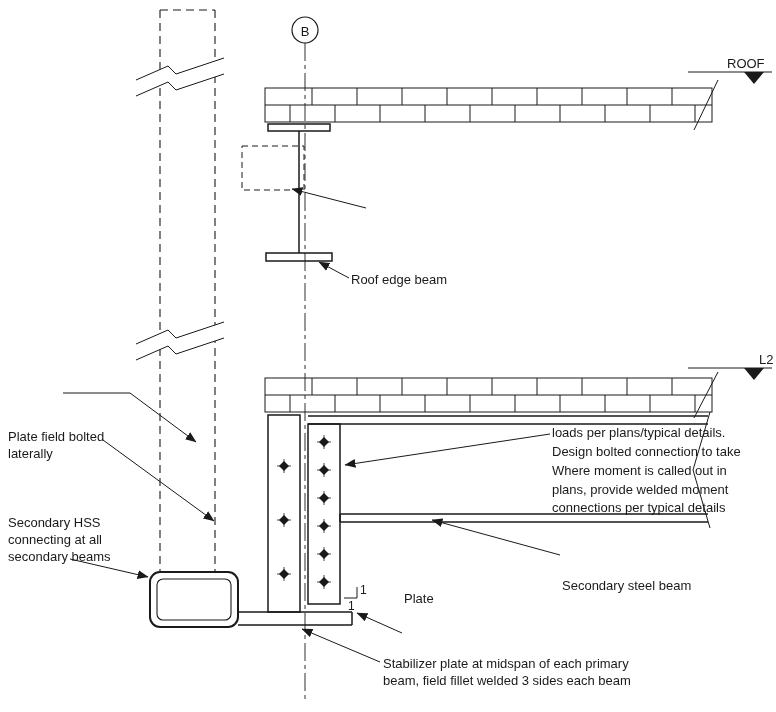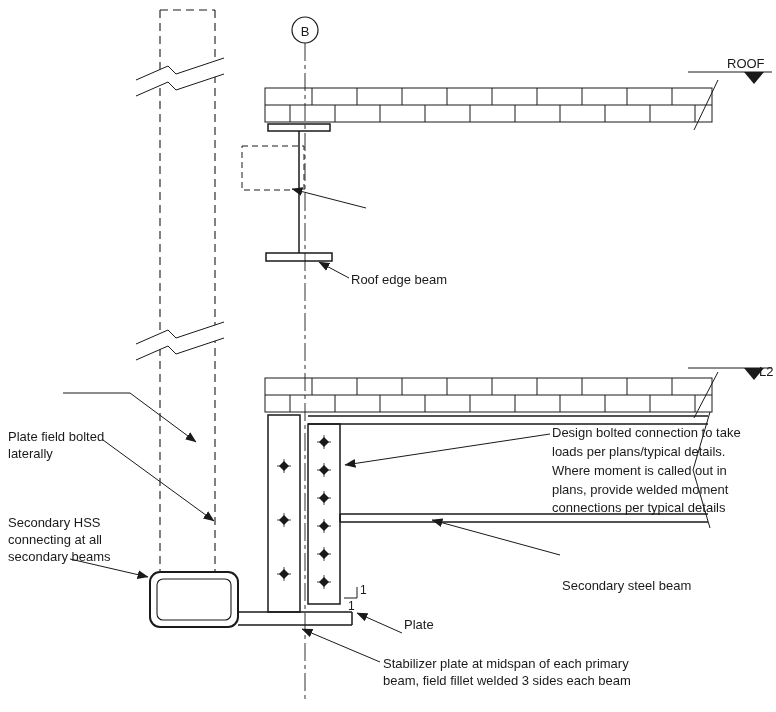--- a/index.html
+++ b/index.html
@@ -127,52 +127,52 @@
       <line class="leader" marker-end="url(#arr)" x1="550" y1="434" x2="345" y2="465"></line>
       <line class="leader" marker-end="url(#arr)" x1="560" y1="555" x2="432" y2="520"></line>
       <line class="leader" marker-end="url(#arr)" x1="402" y1="633" x2="357" y2="613"></line>
       <line class="leader" marker-end="url(#arr)" x1="380" y1="662" x2="302" y2="629"></line>
     </g>
   </svg>
 
   <div class="lbl center" style="left:293px;top:23px;width:24px;">B</div>
 
   <div class="lbl" style="left:727px;top:55px;">ROOF</div>
-  <div class="lbl" style="left:759px;top:351px;margin-top:12px;">L2</div>
+  <div class="lbl" style="left:759px;top:351px;">L2</div>
 
 
   <div class="lbl" style="left:351px;top:271px;">
     <div>Roof edge beam</div>
   </div>
 
 
   <div class="lbl" style="left:8px;top:428px;">
     <div>Plate field bolted</div>
     <div>laterally</div>
   </div>
 
   <div class="lbl" style="left:8px;top:514px;">
     <div>Secondary HSS</div>
     <div>connecting at all</div>
     <div>secondary beams</div>
   </div>
 
   <div class="lbl wide" style="left:552px;top:424px;">
+    <div>loads per plans/typical details.</div>
     <div>Design bolted connection to take</div>
-    <div>loads per plans/typical details.</div>
     <div>Where moment is called out in</div>
     <div>plans, provide welded moment</div>
     <div>connections per typical details</div>
   </div>
 
   <div class="lbl" style="left:562px;top:548px;margin-top:29px;">
     <div>Secondary steel beam</div>
   </div>
 
-  <div class="lbl" style="left:404px;top:616px;">
+  <div class="lbl" style="left:404px;top:590px;">
     <div>Plate</div>
   </div>
 
   <div class="lbl" style="left:383px;top:655px;">
     <div>Stabilizer plate at midspan of each primary</div>
     <div>beam, field fillet welded 3 sides each beam</div>
   </div>
 
   <div class="lbl" style="left:360px;top:583px;font-size:12px;">1</div>
   <div class="lbl" style="left:348px;top:599px;font-size:12px;">1</div>

